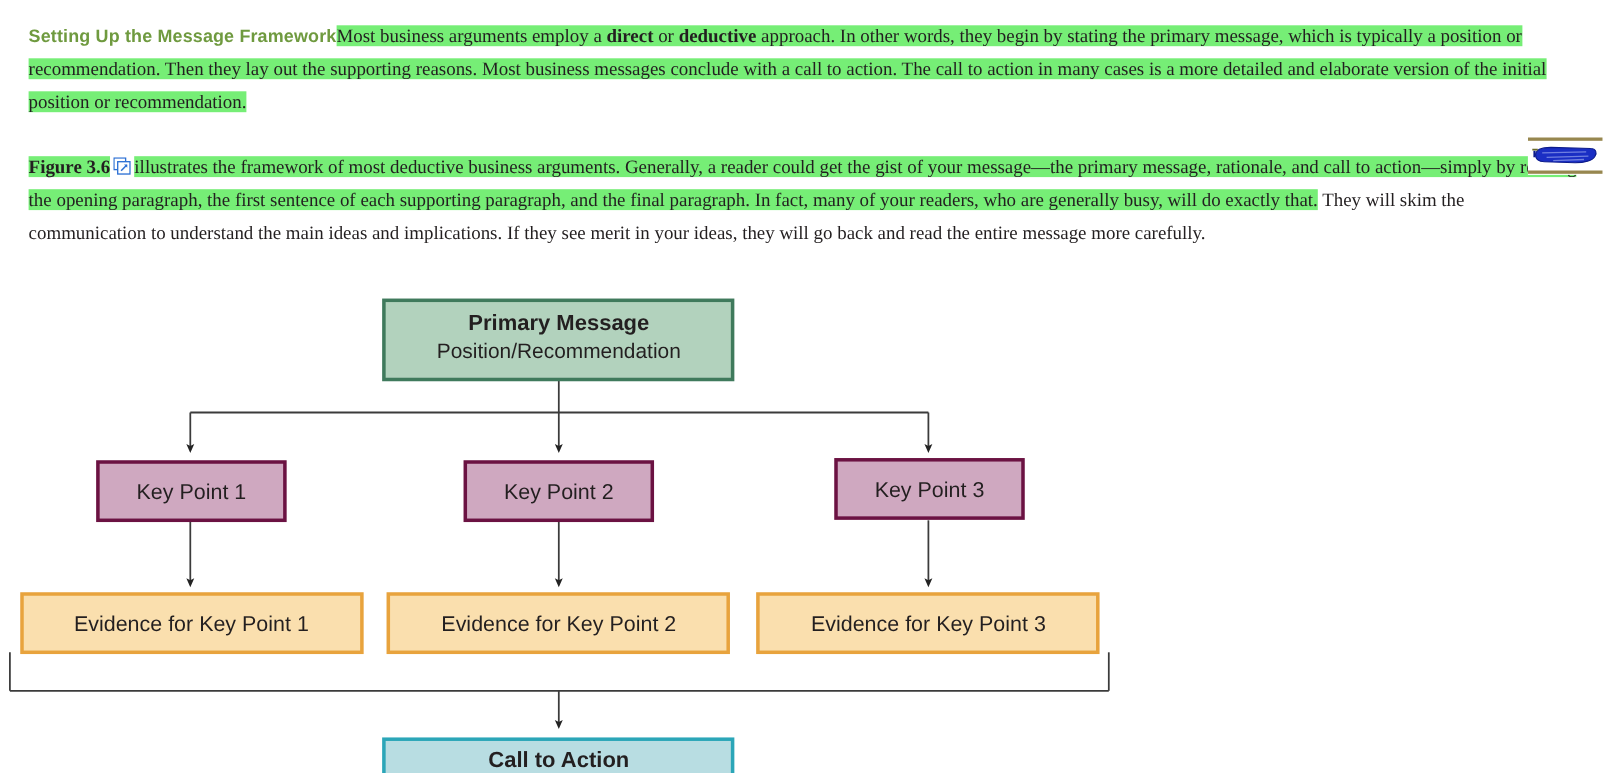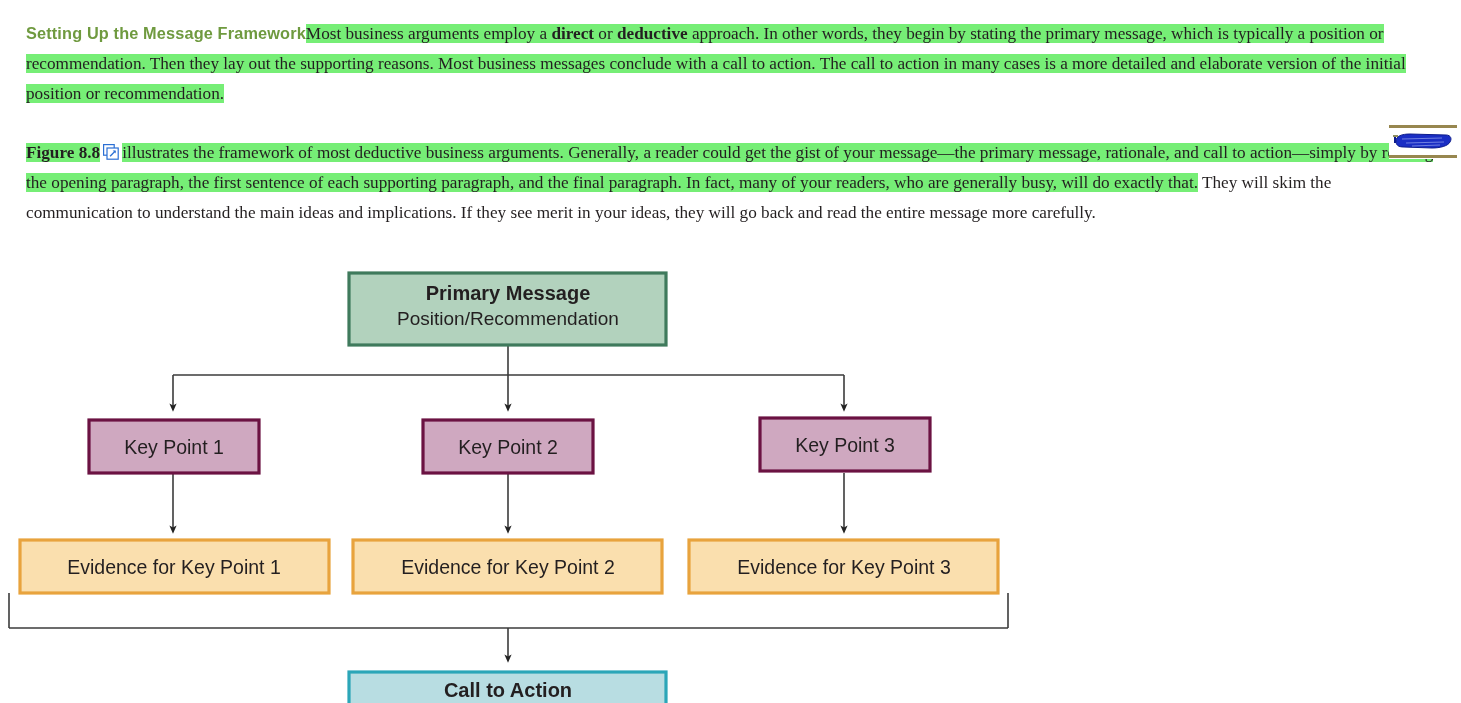--- a/index.html
+++ b/index.html
@@ -129,21 +129,21 @@
     font-weight: bold;
   }
 </style>
 </head>
 <body>
 
 <div class="textblock">
 
   <p class="para para-1"><span class="heading">Setting Up the Message Framework</span><span class="hl"><span>Most business arguments employ a </span><span class="b">direct</span><span> or </span><span class="b">deductive</span><span> approach. In other words, they begin by stating the primary message, which is typically a position or recommendation. Then they lay out the supporting reasons. Most business messages conclude with a call to action. The call to action in many cases is a more detailed and elaborate version of the initial position or recommendation.</span></span></p>
 
-  <p class="para para-2"><span class="figref hl">Figure 8.8</span><span class="extlink"><svg width="16" height="16" viewBox="0 0 16 16" aria-hidden="true">
+  <p class="para para-2"><span class="figref hl">Figure 3.6</span><span class="extlink"><svg width="16" height="16" viewBox="0 0 16 16" aria-hidden="true">
         <rect x="0.6" y="0.6" width="10.6" height="10.6" fill="#ffffff" stroke="#2b6fd4" stroke-width="1.2"></rect>
         <rect x="4.0" y="4.0" width="11.2" height="11.2" fill="#ffffff" stroke="#2b6fd4" stroke-width="1.2"></rect>
         <path d="M7.1 12.2 L12.3 7.0" stroke="#2b6fd4" stroke-width="1.3" fill="none"></path>
         <path d="M12.7 6.6 L12.7 9.6 L9.7 6.6 Z" fill="#2b6fd4"></path>
       </svg></span><span class="hl">illustrates the framework of most deductive business arguments. Generally, a reader could get the gist of your message—the primary message, rationale, and call to action—simply by reading the opening paragraph, the first sentence of each supporting paragraph, and the final paragraph. In fact, many of your readers, who are generally busy, will do exactly that.</span><span> They will skim the communication to understand the main ideas and implications. If they see merit in your ideas, they will go back and read the entire message more carefully.</span></p>
 
 </div>
 
 <div class="thumb">
   <div class="bar top"></div>

